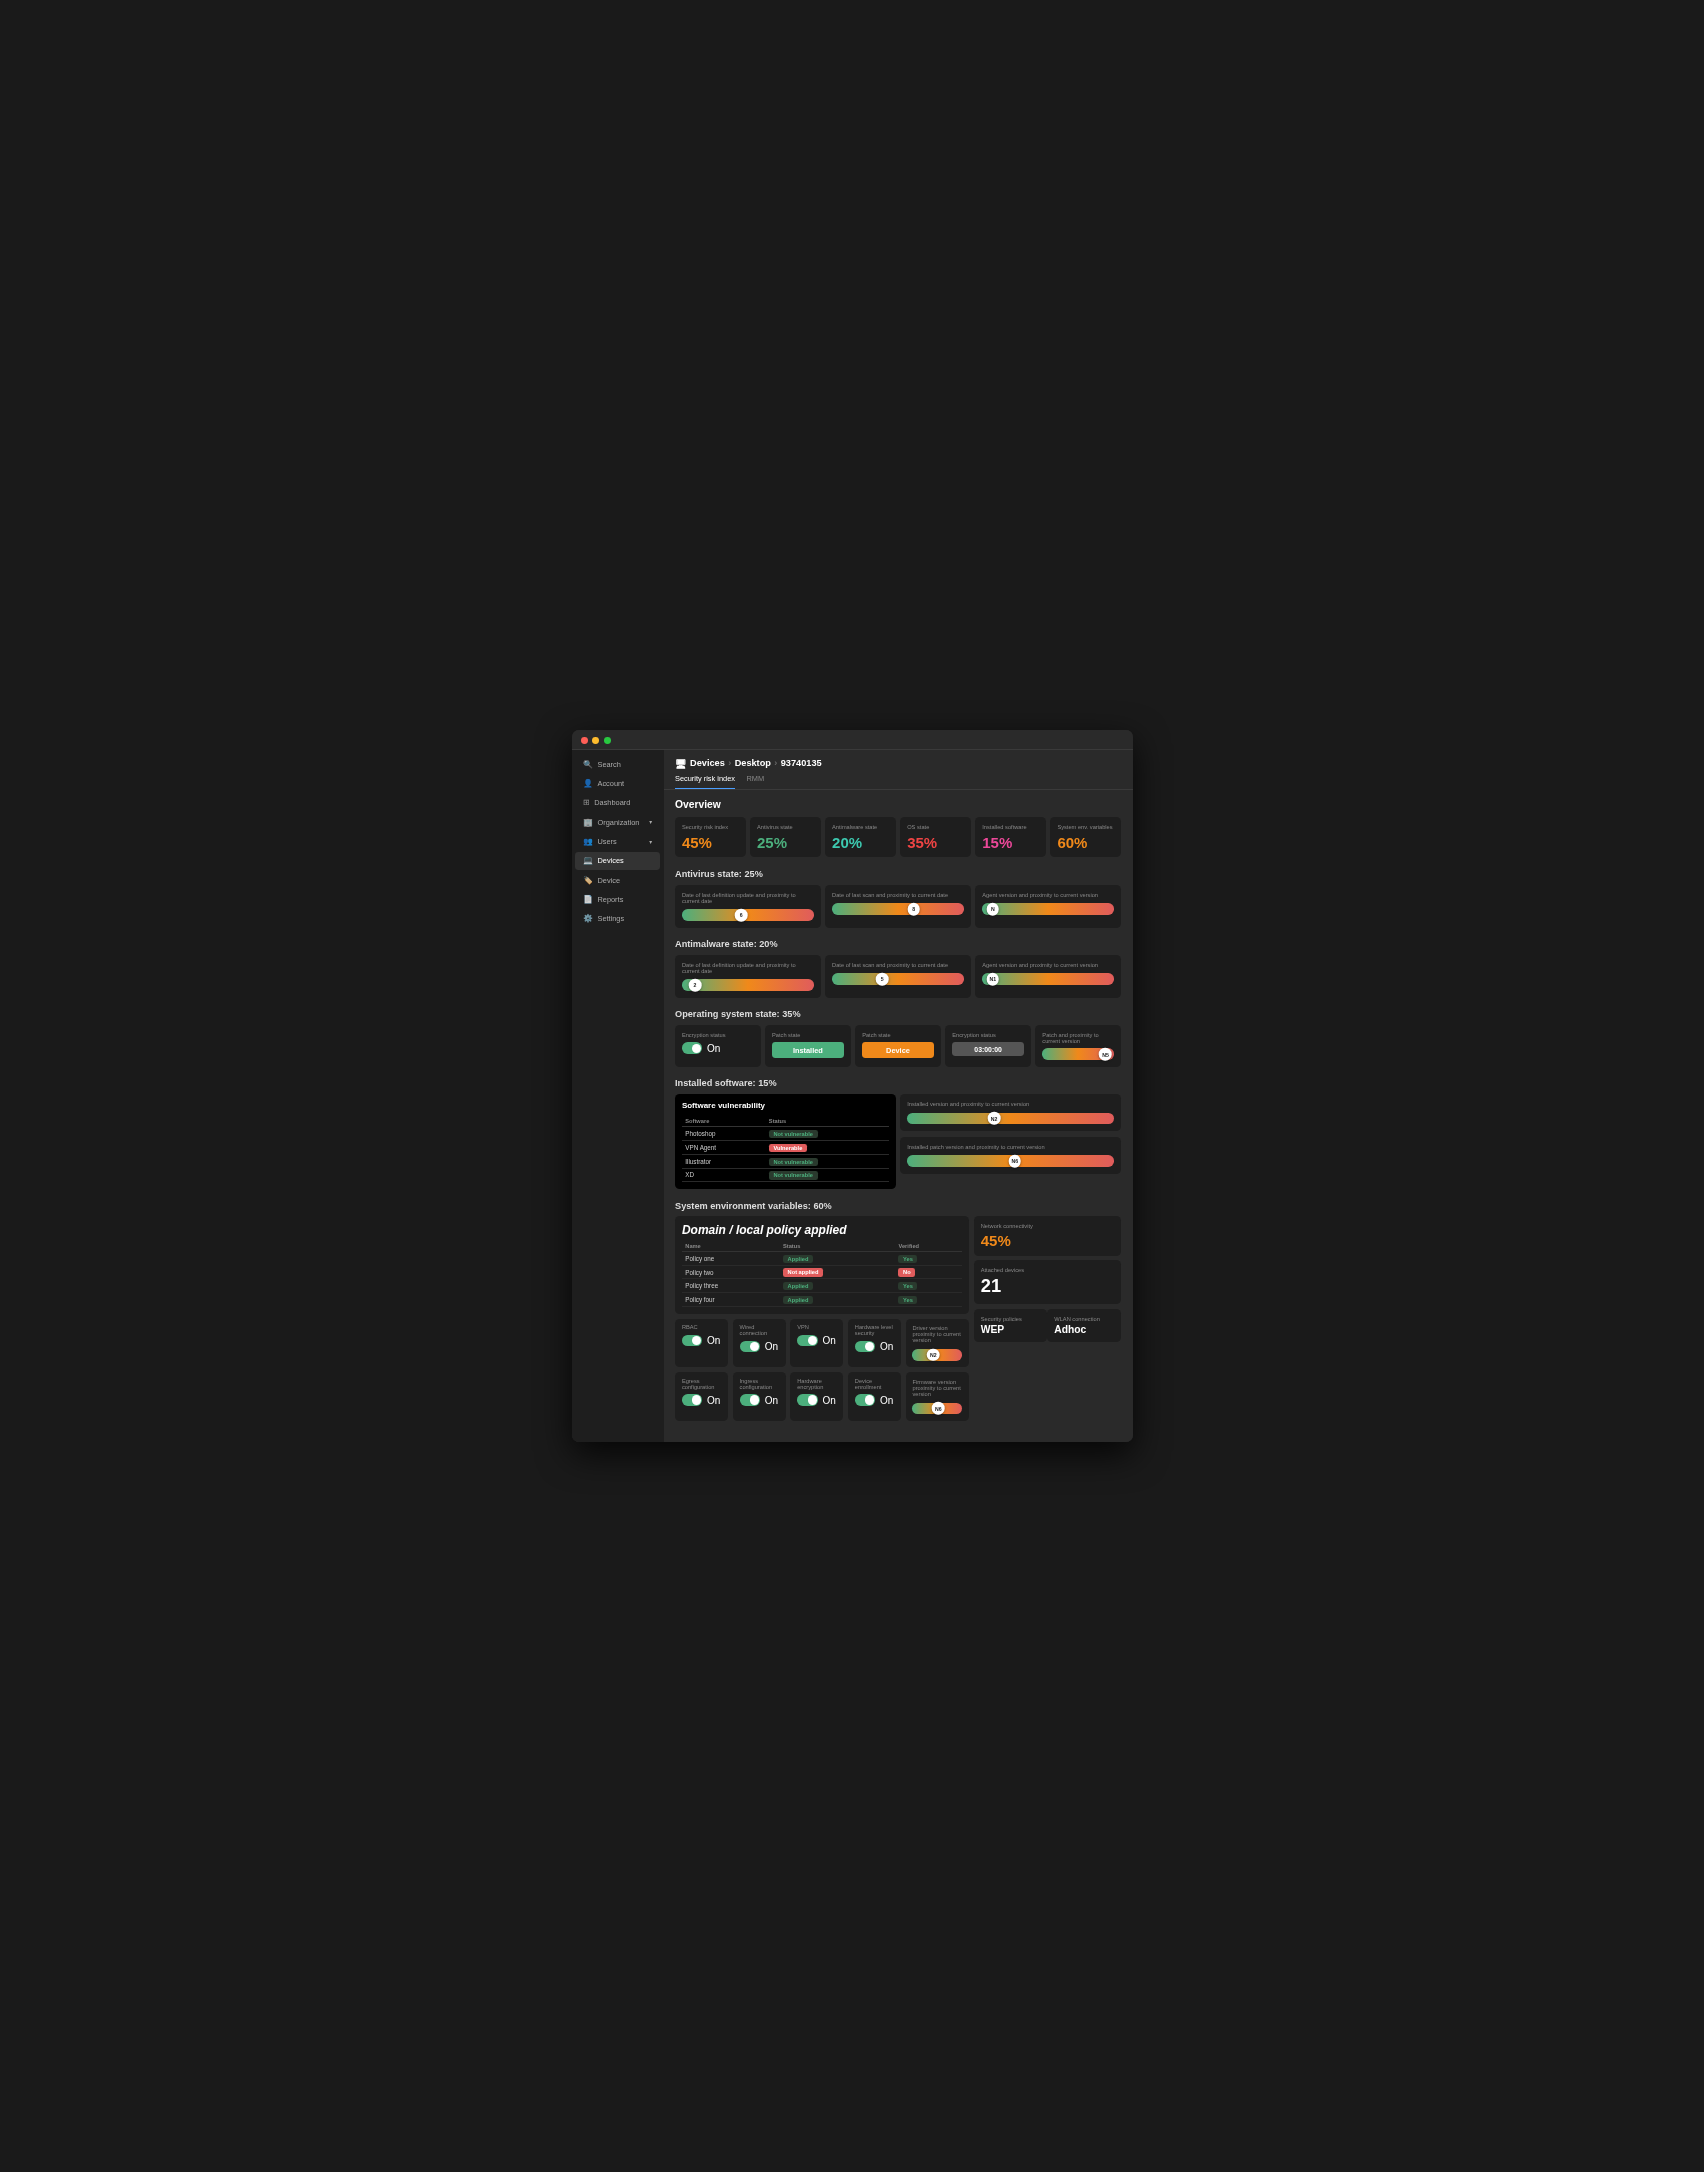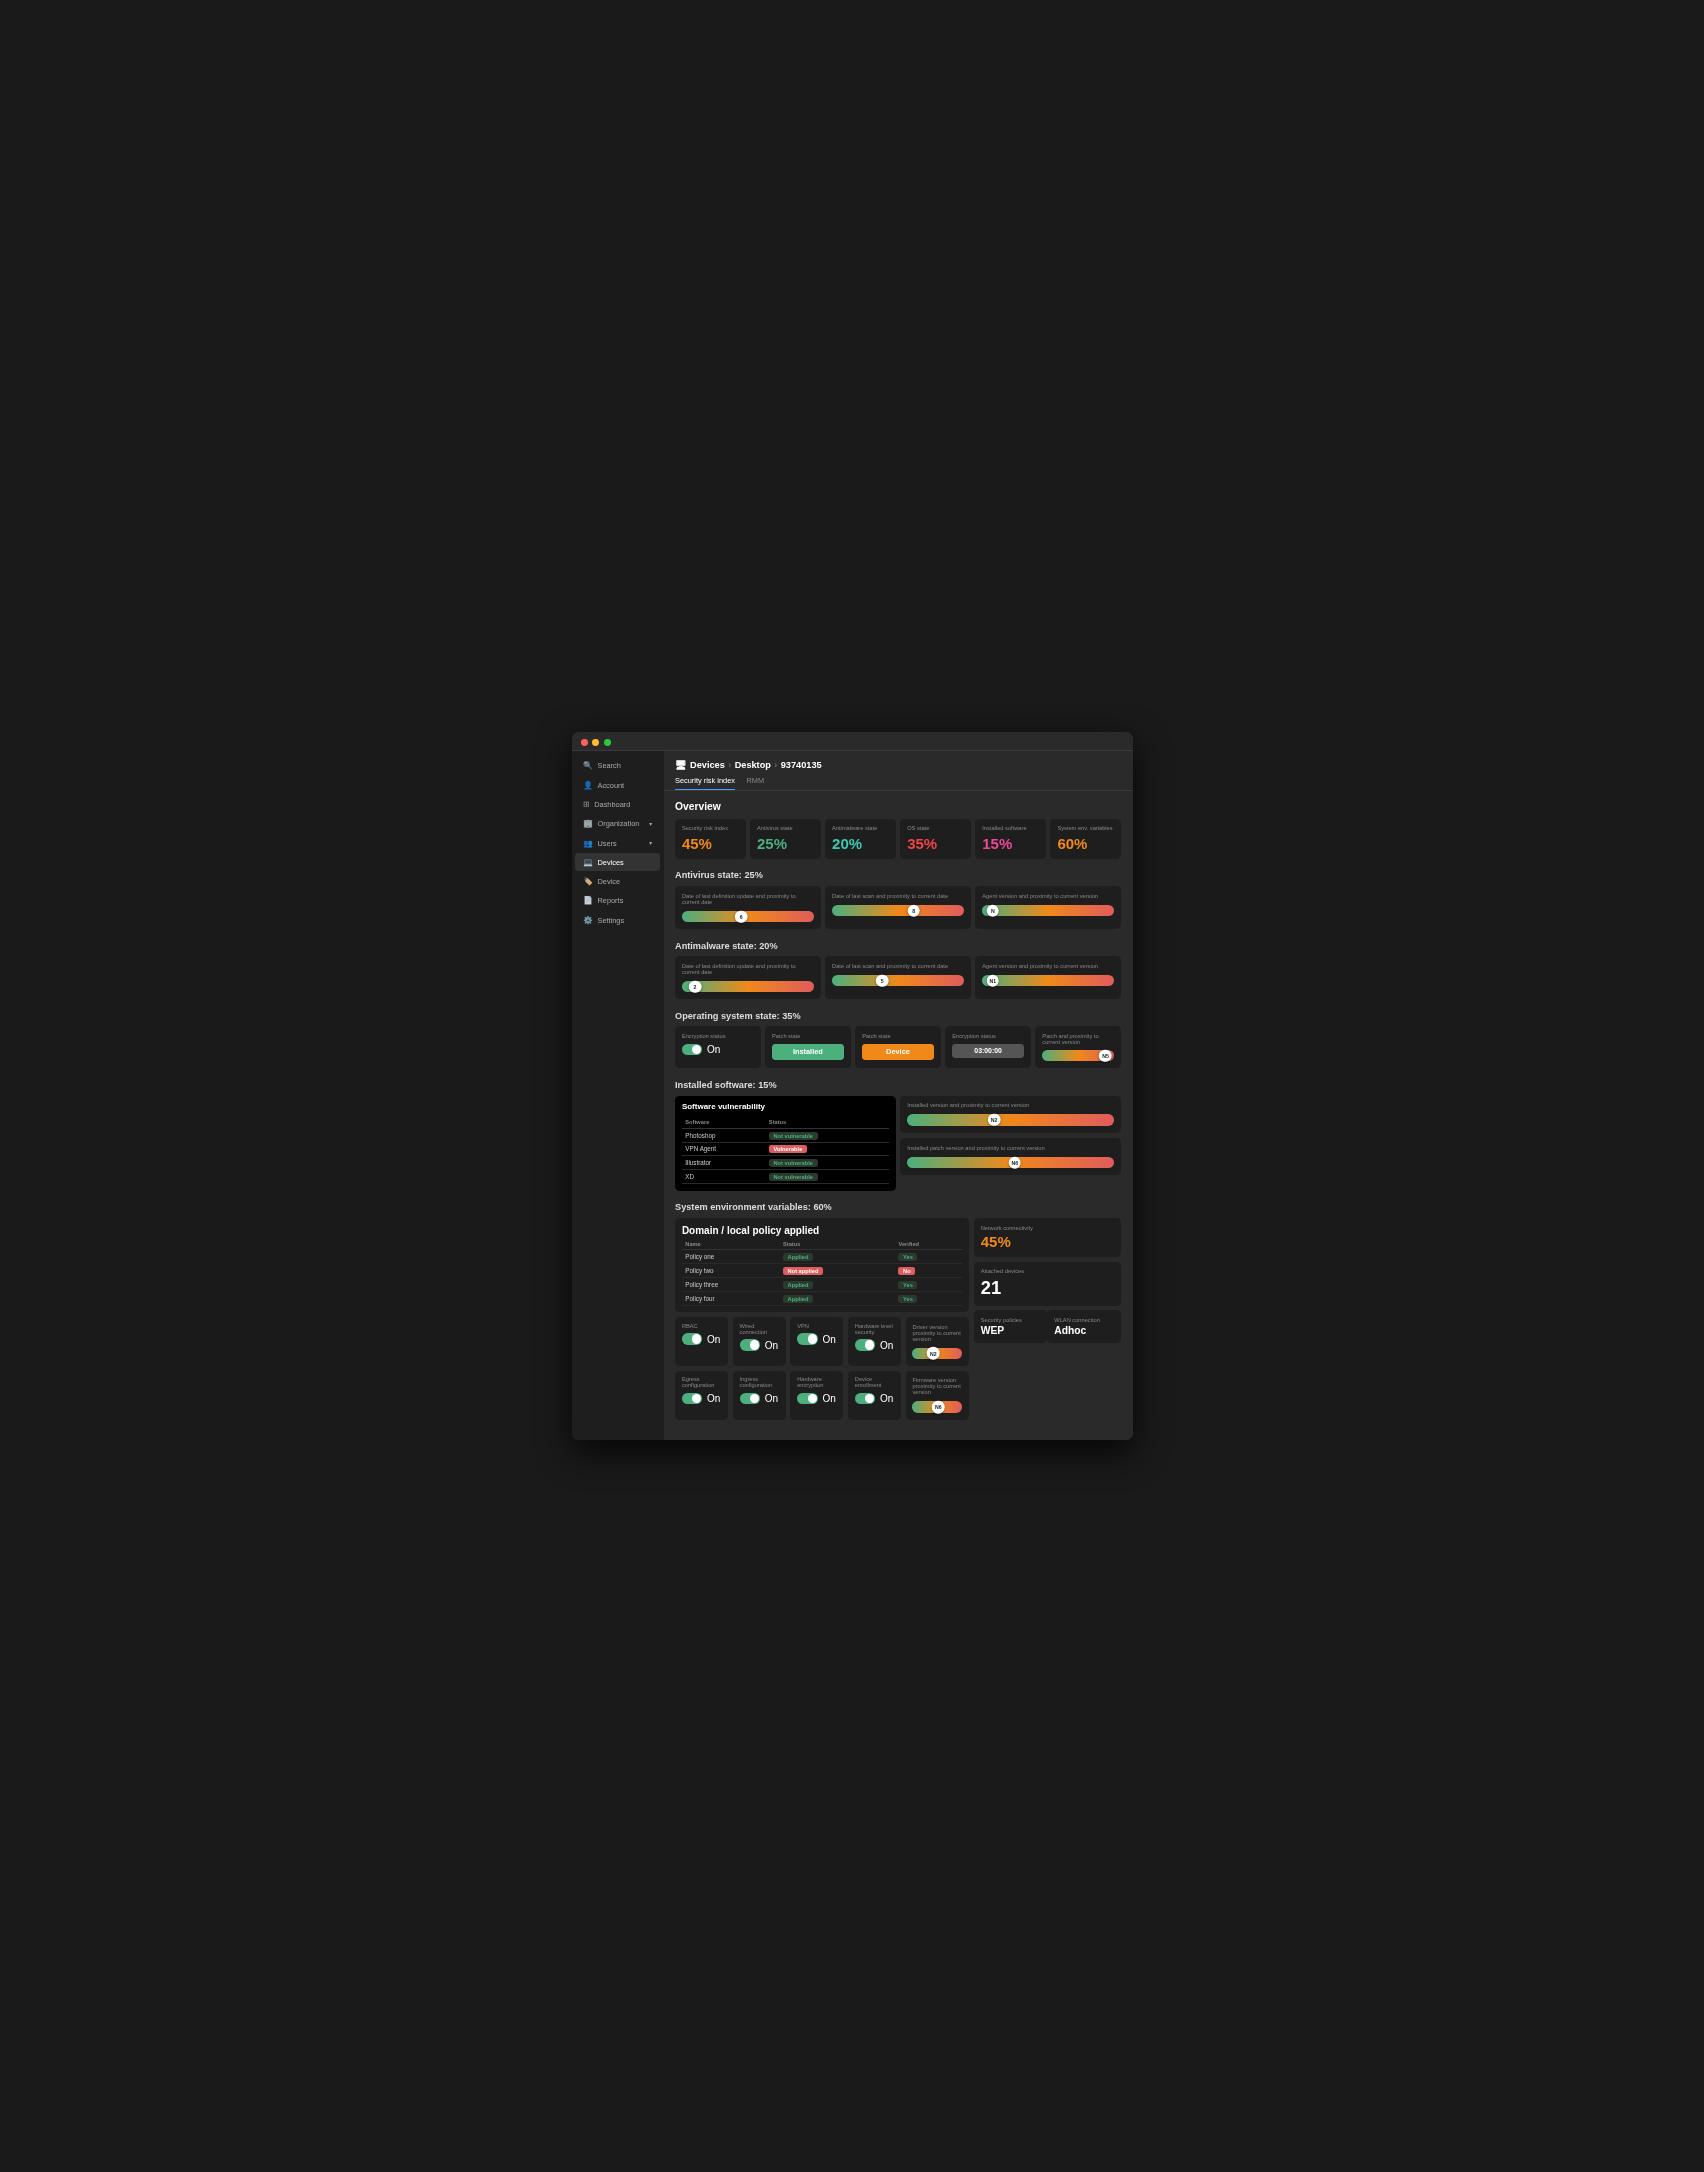--- a/index.html
+++ b/index.html
@@ -307,23 +307,24 @@
       display: flex;
       flex-direction: column;
       gap: 4.6px;
     }
     .policy-card {
       background: #1e1e1e;
       border-radius: 4.6px;
       padding: 6.9px;
     }
     .policy-title {
-      font-size: 10px;
+      font-size: 12px;
       font-weight: 600;
       margin-bottom: 3px;
+      font-style: italic;
     }
     .policy-table {
       width: 100%;
       border-collapse: collapse;
     }
     .policy-table th {
       font-size: 5.7px;
       color: #888;
       text-align: left;
       padding: 2.3px 3.4px;

